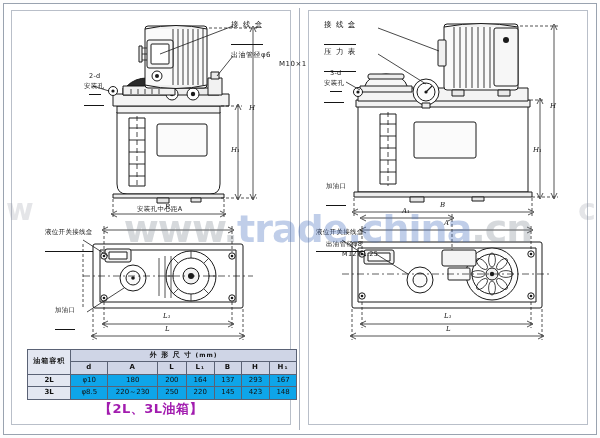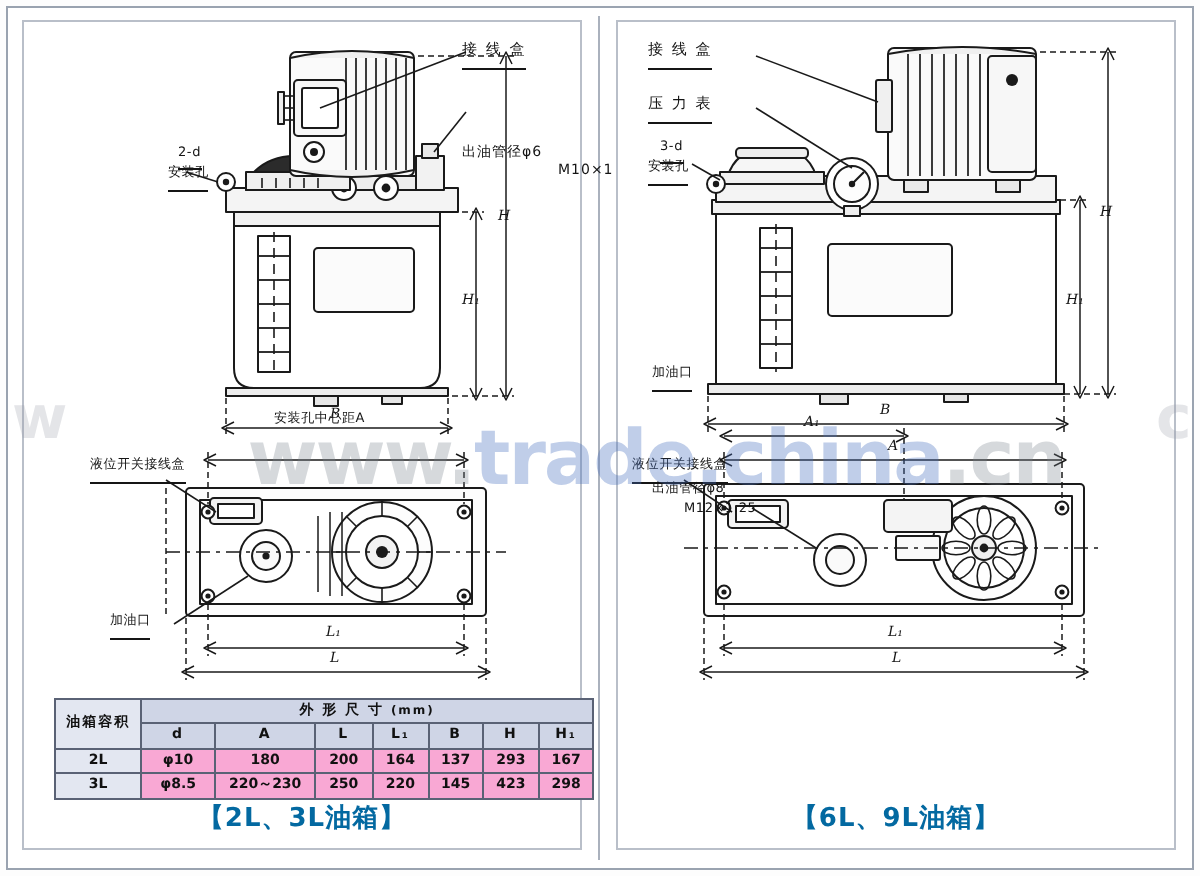--- a/index.html
+++ b/index.html
@@ -29,21 +29,21 @@
   .panel-box{
     position:absolute;left:6px;top:4px;width:280px;height:415px;
     border:1px solid #b9bfc9;box-sizing:border-box;background:#fff;
   }
   
   .draw{position:absolute;left:0;top:0;width:292px;height:340px;}
   .draw svg{position:absolute;left:0;top:0;}
   
   .caption{
     position:absolute;left:0;width:292px;top:394px;
-    text-align:center;font-size:13px;font-weight:bold;color:#0369a1;
+    text-align:center;font-size:13px;font-weight:bold;color:#a21caf;
     letter-spacing:.5px;
     font-family:"DejaVu Sans",sans-serif;
   }
   
   .spec-wrap{position:absolute;top:343px;}
   .spec-wrap.left{left:22px;}
   table.spec{
     border-collapse:collapse;
     font-size:7px;
     font-family:"DejaVu Sans",sans-serif;
@@ -52,21 +52,21 @@
   }
   table.spec th,table.spec td{
     border:1px solid #5a6275;
     text-align:center;
     padding:1px 2px;
     line-height:1.35;
     white-space:nowrap;
     font-weight:normal;
   }
   table.spec th{background:#cfd5e6;font-weight:bold;letter-spacing:1px;}
-  table.spec td{background:#f9a8d4;font-weight:bold;}
+  table.spec td{background:#0ea5e9;}
   table.spec .hdr-cap{background:#cfd5e6;font-weight:bold;}
   table.spec .rowlbl{background:#e3e7f1;font-weight:bold;}
   .u{font-size:6px;}
   
   .wm{
     position:absolute;left:0;top:0;width:600px;height:438px;
     pointer-events:none;
   }
   .wm-text{
     position:absolute;left:50%;top:207px;transform:translateX(-50%);
@@ -85,22 +85,22 @@
   }
   
   .lbl{
     position:absolute;
     font-size:7.5px;
     font-family:"DejaVu Sans",sans-serif;
     color:#151515;
     white-space:nowrap;
     letter-spacing:1px;
   }
-  .lbl.ul{border-bottom:1px solid #151515;padding-bottom:4px;}
-  .lbl.sm{font-size:7px;letter-spacing:.5px;margin-top:21px;}
+  .lbl.ul{border-bottom:1px solid #151515;padding-bottom:14px;}
+  .lbl.sm{font-size:7px;letter-spacing:.5px;}
   .lbl.tiny{font-size:6.5px;letter-spacing:.3px;}
   .dim{
     position:absolute;font-size:7px;font-style:italic;
     font-family:"DejaVu Serif",serif;color:#151515;
   }
 </style>
 </head>
 <body>
 
 <div class="page">
@@ -333,21 +333,21 @@
           <td>167</td>
         </tr>
         <tr>
           <td class="rowlbl">3L</td>
           <td>φ8.5</td>
           <td>220～230</td>
           <td>250</td>
           <td>220</td>
           <td>145</td>
           <td>423</td>
-          <td>298</td>
+          <td>148</td>
         </tr>
       </tbody>
         </table>
     </div>
 
     <div class="caption">【2L、3L油箱】</div>
   </div>
 
   <div class="panel panel-right">
     <div class="panel-box"></div>
@@ -511,21 +511,20 @@
       <span class="lbl tiny" style="left:40px;top:244px;">M12×1.25</span>
       <span class="dim" style="left:248px;top:96px;">H</span>
       <span class="dim" style="left:231px;top:140px;">H₁</span>
       <span class="dim" style="left:138px;top:195px;">B</span>
       <span class="dim" style="left:100px;top:201px;">A₁</span>
       <span class="dim" style="left:142px;top:213px;">A</span>
       <span class="dim" style="left:142px;top:306px;">L₁</span>
       <span class="dim" style="left:144px;top:319px;">L</span>
     </div>
 
-    <div class="caption">【6L、9L油箱】</div>
   </div>
 
   <div class="wm">
     <span class="wm-side" style="left:6px;top:192px;">w</span>
     <span class="wm-side" style="left:578px;top:192px;">c</span>
     <span class="wm-text"><span class="wm-a">www.</span><span class="wm-b">trade.china</span><span class="wm-dot">.cn</span></span>
   </div>
 </div>
 
 </body></html>

